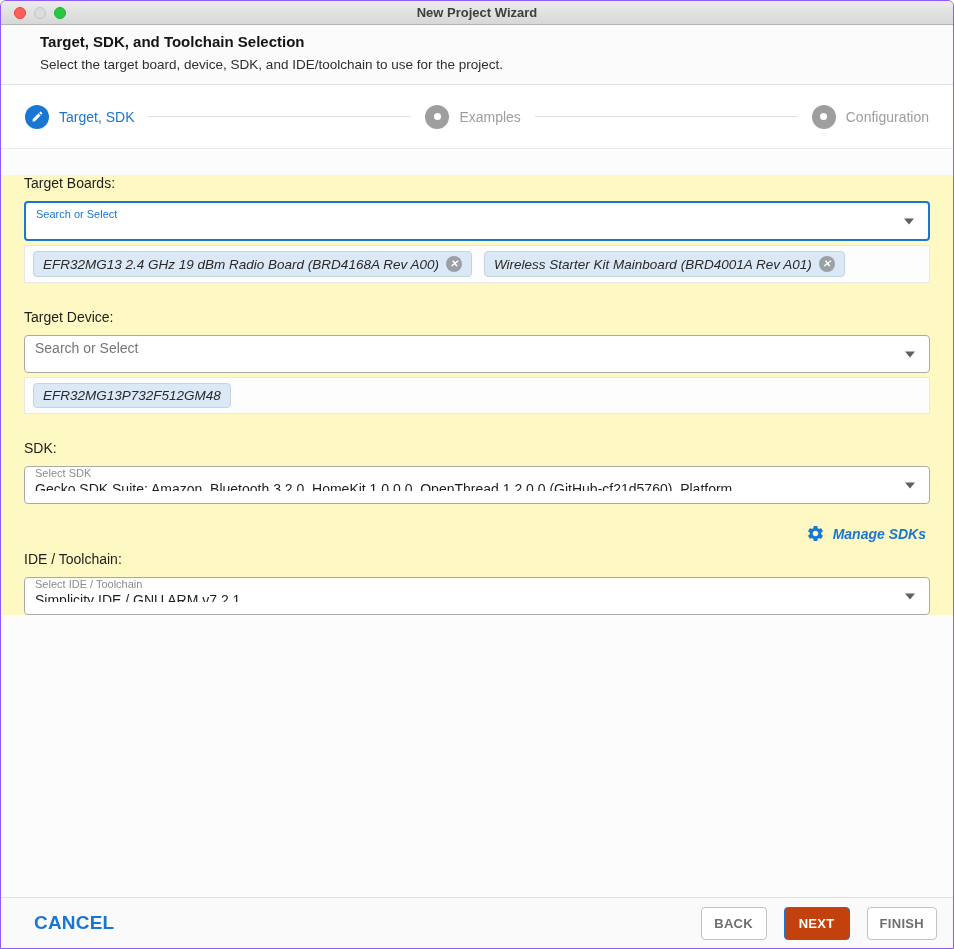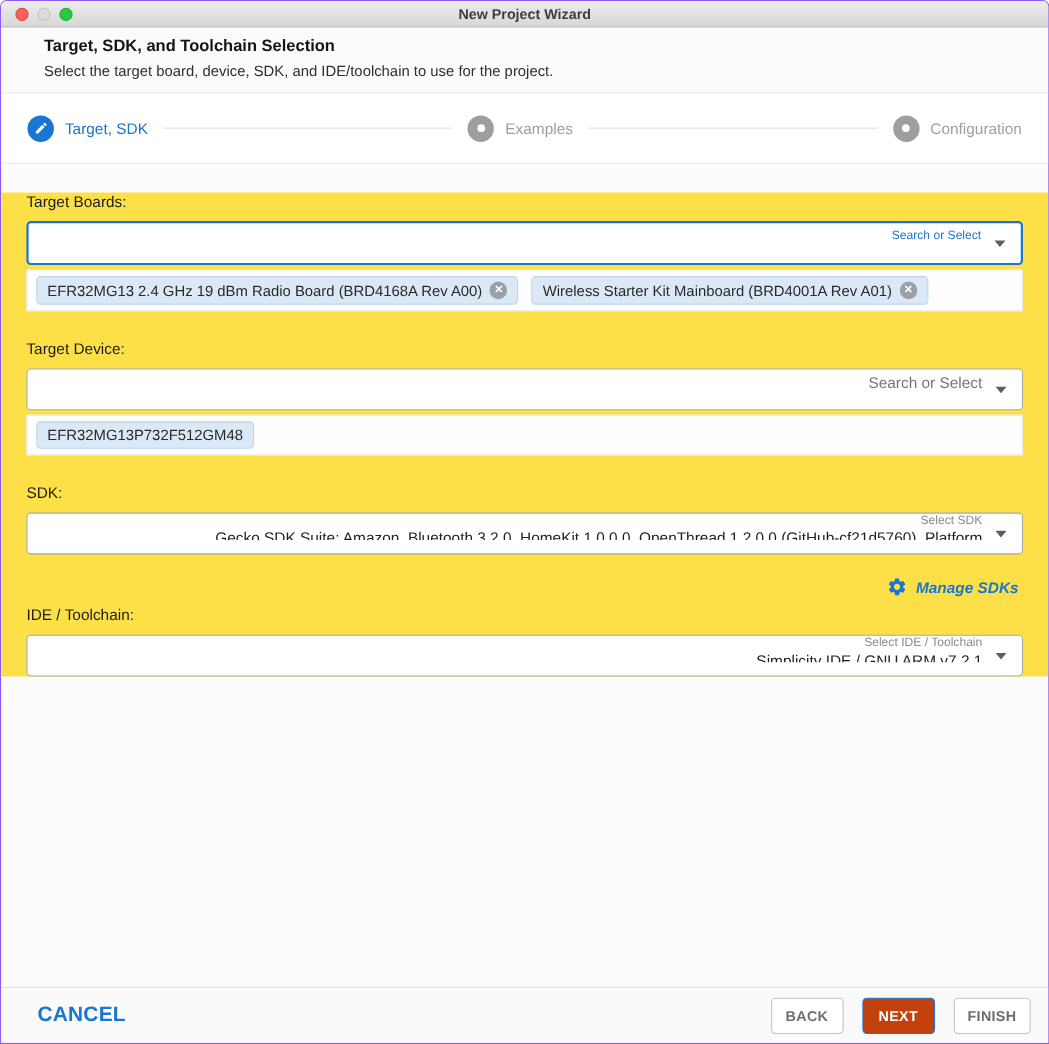--- a/index.html
+++ b/index.html
@@ -54,32 +54,31 @@
     flex: none;
   }
   .step-circle.active { background: #1976d2; }
   .step-circle.inactive { background: #9e9e9e; }
   .step-dot { width: 7px; height: 7px; border-radius: 50%; background: #ffffff; }
   .step-label { font-size: 14px; }
   .step-label.active { color: #1976d2; }
   .step-label.inactive { color: #9e9e9e; }
   .step-line { flex: 1; height: 1px; background: #e0e0e0; margin: 0 14px; }
   
-  .content { padding: 0 23px; background: #fde047; }
+  .content { padding: 0 23px; background: #fef9c3; }
   .section-label { font-size: 14px; color: #1e1e1e; margin-bottom: 10px; }
   .section { margin-top: 26px; }
   .select-box {
     position: relative;
     background: #ffffff;
     border: 1px solid #a9a9a9;
     border-radius: 4px;
     height: 38px;
     display: flex; flex-direction: column; justify-content: center;
     padding: 0 36px 12px 10px;
-    text-align: right;
   }
   .select-box.focused {
     border: 2px solid #1976d2;
     height: 40px;
     justify-content: flex-start;
     padding-top: 5px;
   }
   .floating-label { font-size: 11px; color: #1976d2; }
   .placeholder { font-size: 14px; color: #767676; }
   .mini-label { font-size: 11px; color: #8b8b8b; margin-bottom: 2px; }
@@ -91,20 +90,21 @@
     border-right: 5px solid transparent;
     border-top: 6px solid #5f5f5f;
   }
   .chips-row {
     margin-top: 4px;
     border: 1px solid #e8e8e8;
     background: #fdfdfd;
     padding: 5px 8px;
     display: flex; gap: 12px; align-items: flex-end;
     min-height: 36px;
+    font-style: italic;
   }
   .chip {
     display: inline-flex; align-items: center; gap: 7px;
     background: #dbe8f6;
     border: 1px solid #c2d3e6;
     border-radius: 4px;
     padding: 4px 9px;
     font-size: 13.5px; color: #2a2a2a;
     white-space: nowrap;
   }

